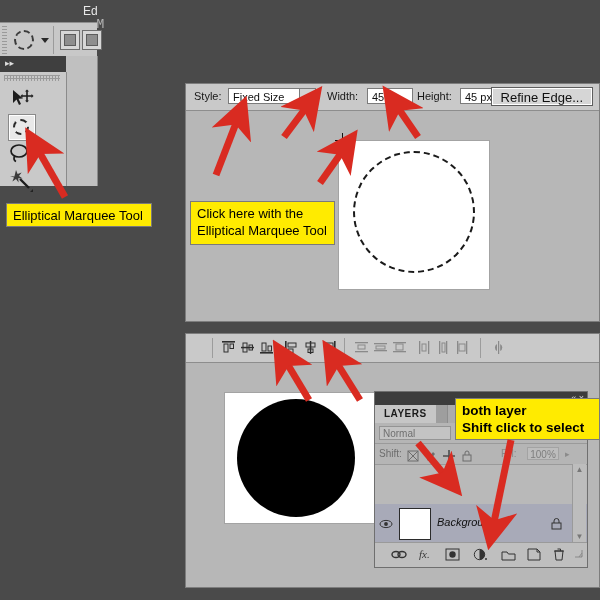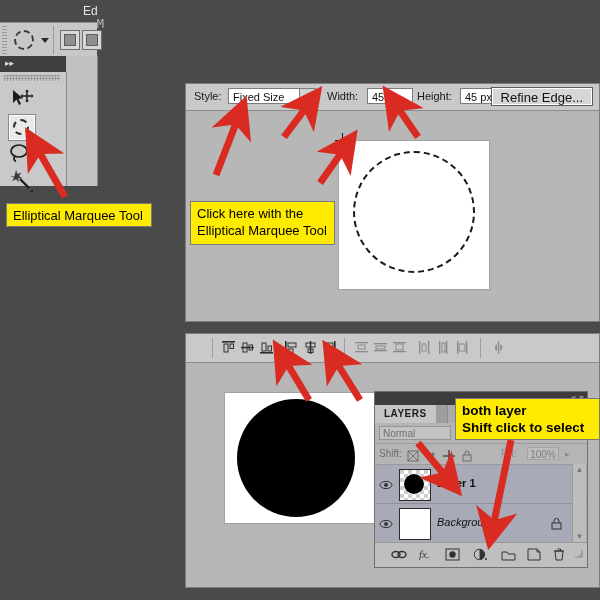--- a/index.html
+++ b/index.html
@@ -374,33 +374,20 @@
         <svg width="12" height="12">
             <rect x="2" y="5" width="8" height="6" fill="none" stroke="#6d6d6d"></rect>
             <path d="M4 5 v-2 a2 2 0 0 1 4 0 v2" fill="none" stroke="#6d6d6d"></path>
           </svg>
       </span>
       <span id="fill-lbl">Fill:</span>
       <span id="fill-val">100%</span>
       <span id="fill-arrow">▸</span>
     </div>
 
-    <div class="lrow" style="top:73px">
-      <span class="eye">
-        <svg width="14" height="12">
-            <ellipse cx="7" cy="6" rx="6" ry="3.6" fill="none" stroke="#333"></ellipse>
-            <circle cx="7" cy="6" r="1.9" fill="#333"></circle>
-          </svg>
-      </span>
-      <span class="thumb">
-        <span class="ck"></span>
-          <span class="dot"></span>
-      </span>
-      <span class="nm b">Layer 1</span>
-    </div>
 
     <div class="lrow" style="top:112px">
       <span class="eye">
         <svg width="14" height="12">
             <ellipse cx="7" cy="6" rx="6" ry="3.6" fill="none" stroke="#333"></ellipse>
             <circle cx="7" cy="6" r="1.9" fill="#333"></circle>
           </svg>
       </span>
       <span class="thumb"></span>
       <span class="nm i">Background</span>

